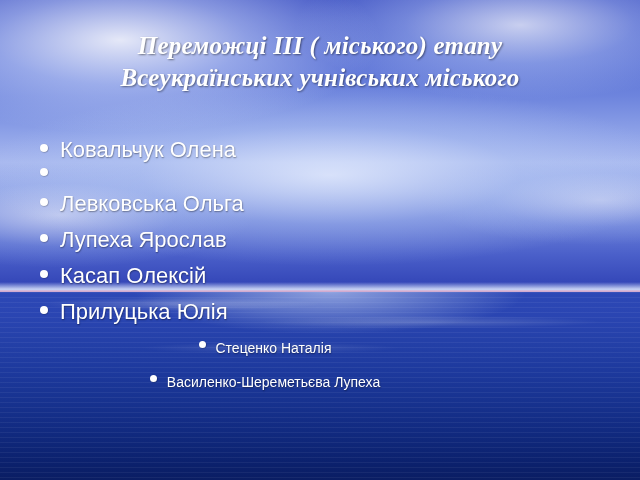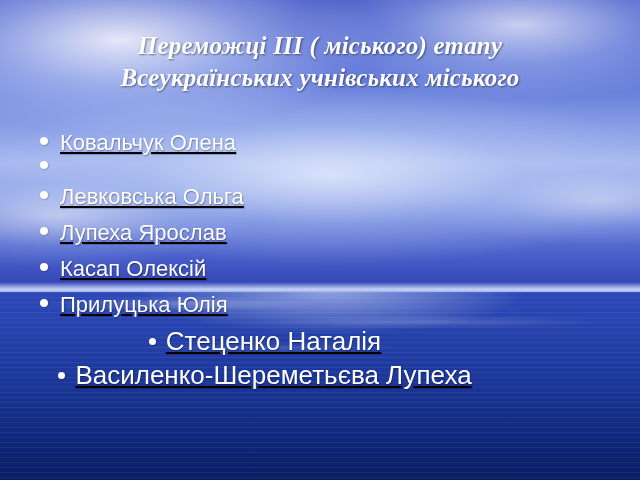--- a/index.html
+++ b/index.html
@@ -10,21 +10,21 @@
     width: 640px;
     height: 480px;
     overflow: hidden;
     font-family: "Liberation Sans", sans-serif;
   }
   #slide {
     position: relative;
     width: 640px;
     height: 480px;
     overflow: hidden;
-    background: #1d4ed8;
+    background: #be185d;
   }
   
   .bg-sky {
     position: absolute;
     left: 0; top: 0;
     width: 640px;
     height: 290px;
     background:
       radial-gradient(ellipse 420px 150px at 120px 40px, rgba(255,255,255,0.85) 0%, rgba(220,230,255,0.45) 30%, rgba(150,175,235,0.0) 62%),
       radial-gradient(ellipse 330px 110px at 520px 25px, rgba(255,255,255,0.70) 0%, rgba(200,215,250,0.35) 35%, rgba(150,175,235,0.0) 68%),
@@ -102,44 +102,43 @@
     font-style: italic;
     font-size: 25px;
     line-height: 32px;
     color: #ffffff;
     text-shadow: 1px 1px 2px rgba(0,0,0,0.45);
     letter-spacing: 0.2px;
   }
   .bullet-list {
     position: absolute;
     left: 0;
-    top: 130px;
+    top: 137px;
     width: 530px;
-    text-decoration: underline;
   }
   .bullet-row {
     display: flex;
     align-items: baseline;
     margin-bottom: 10px;
     color: #ffffff;
     font-family: "Liberation Sans", sans-serif;
     font-size: 22px;
     line-height: 26px;
     text-shadow: 0.5px 0.5px 1.5px rgba(0,0,0,0.4);
   }
   .bullet-row.indent-0 {
     padding-left: 40px;
   }
   .bullet-row.indent-1 {
     padding-left: 0;
     justify-content: center;
     margin-bottom: 8px;
   }
   .bullet-row.indent-1 .bullet-text {
-    font-size: 26px;
+    font-size: 14px;
   }
   .bullet-dot {
     display: inline-block;
     width: 8px;
     height: 8px;
     border-radius: 50%;
     background: #ffffff;
     margin-right: 12px;
     flex: 0 0 auto;
     position: relative;

